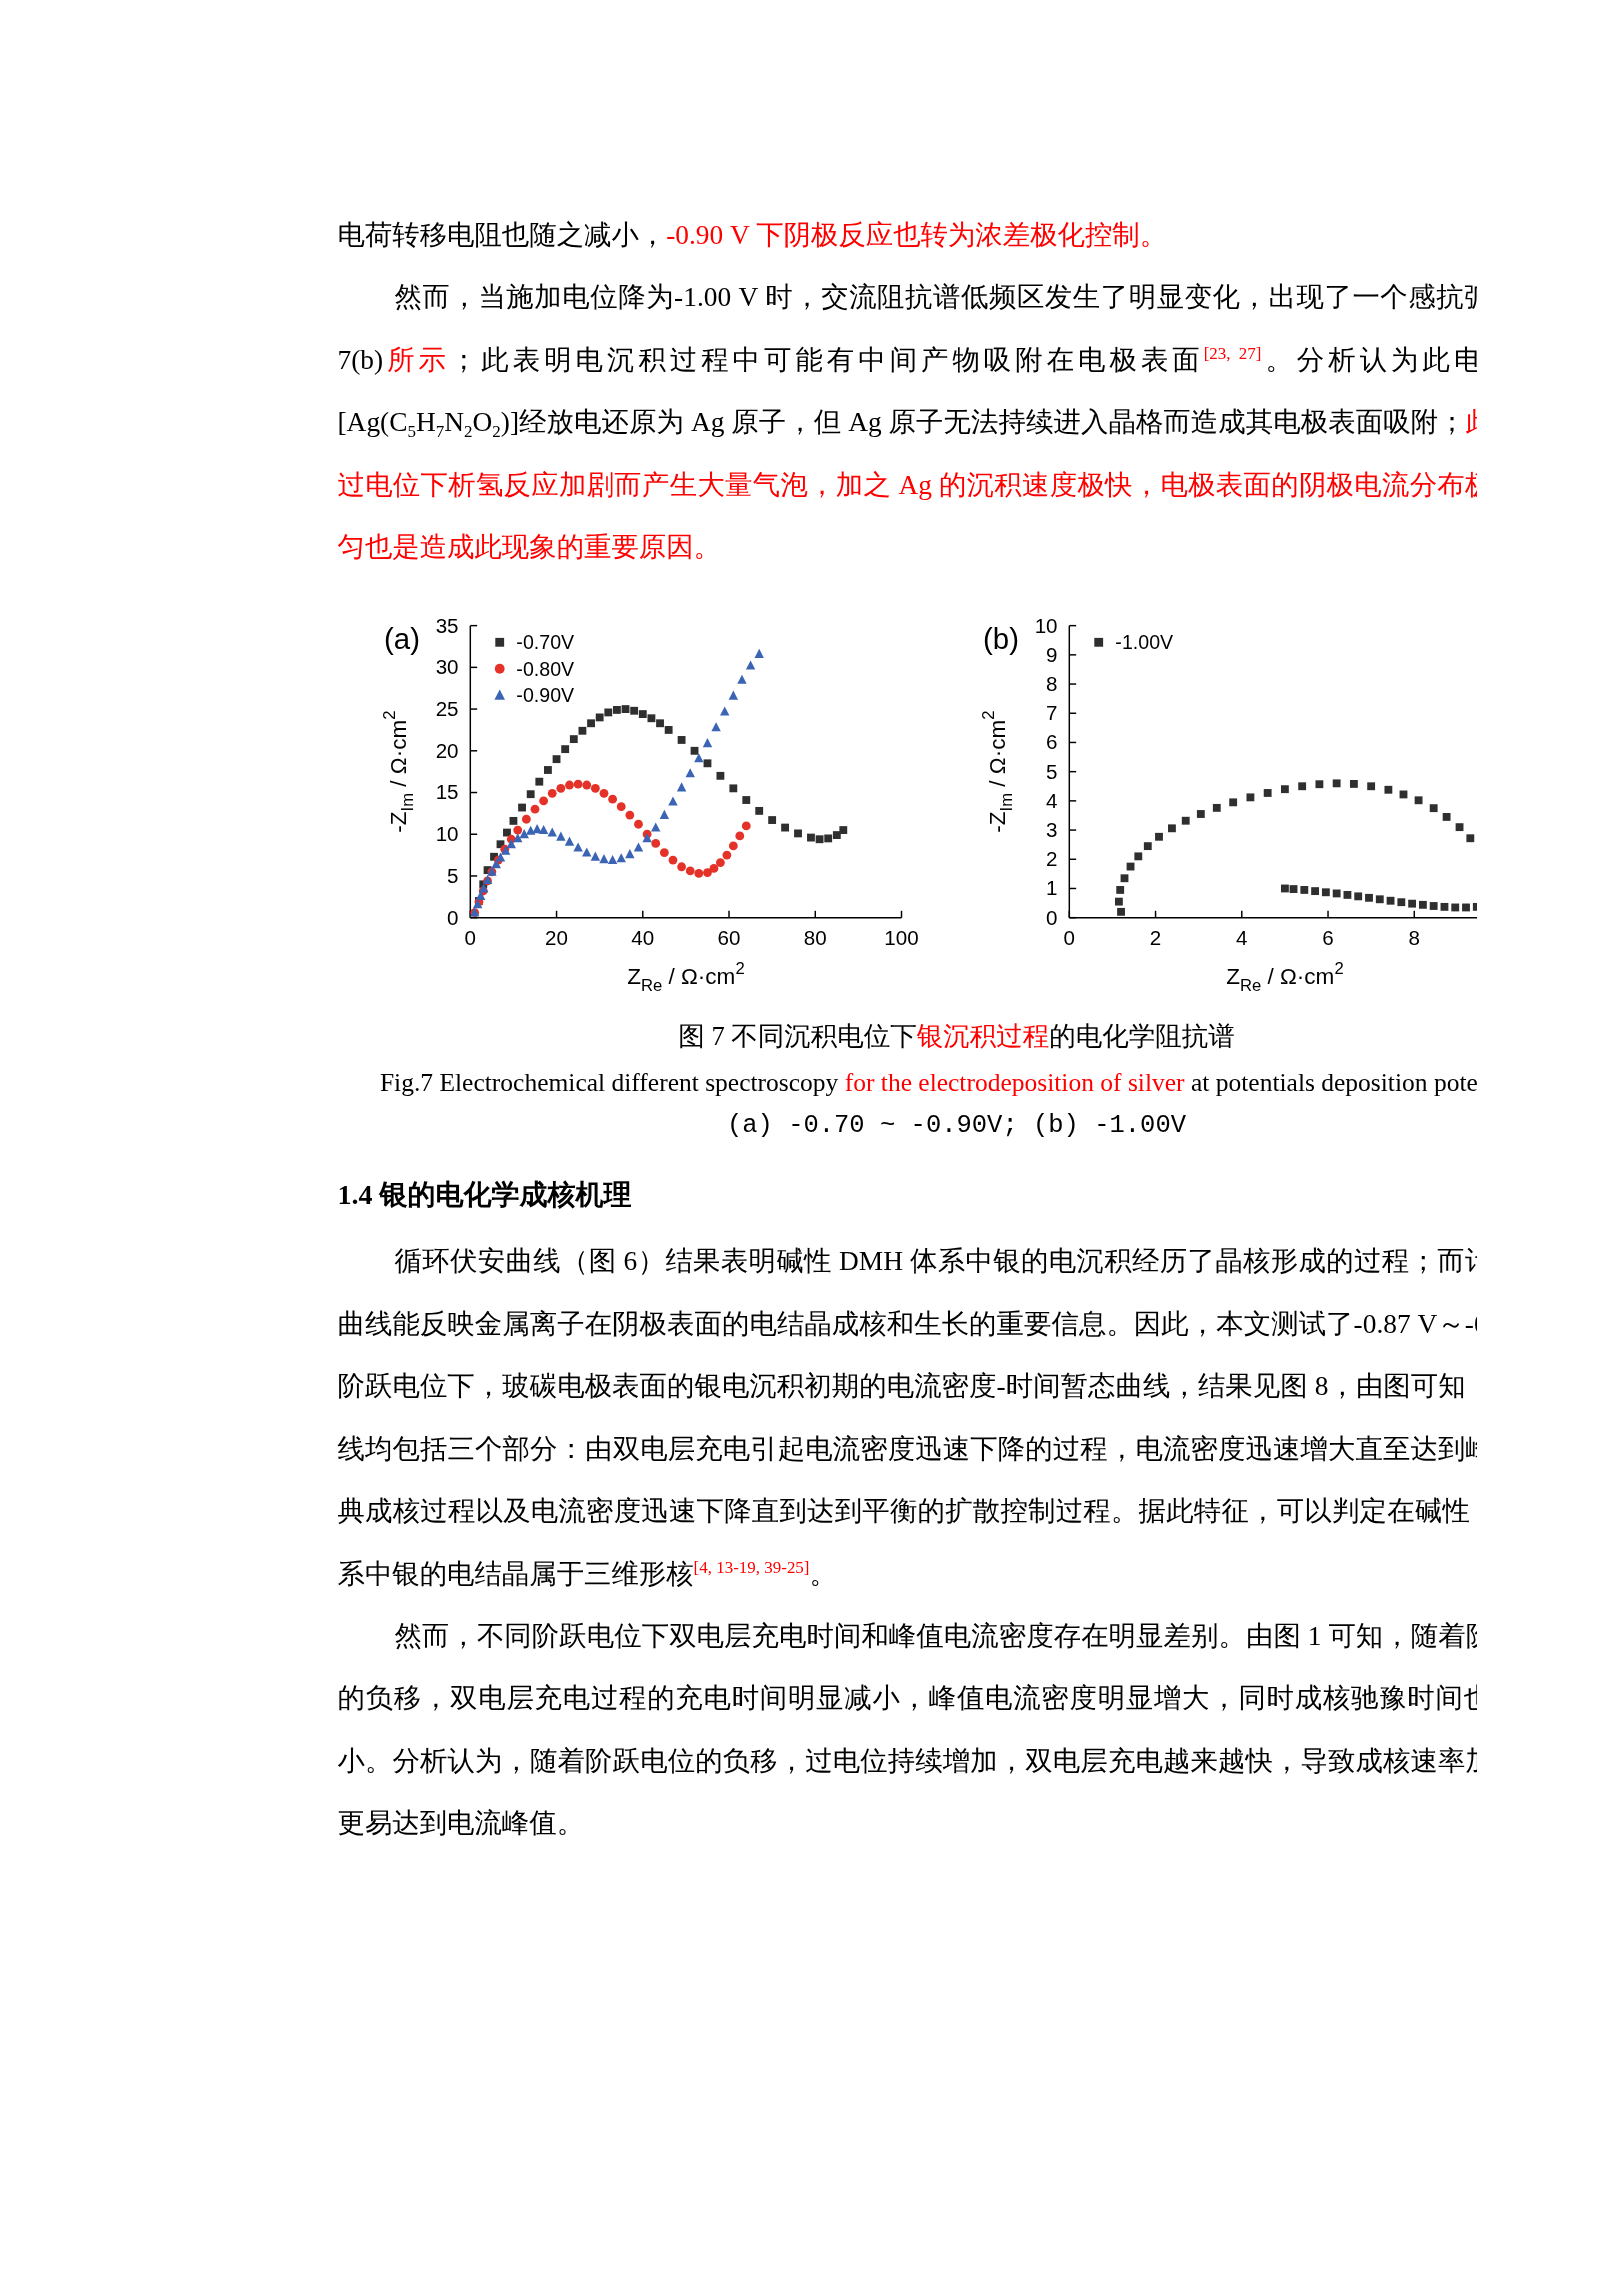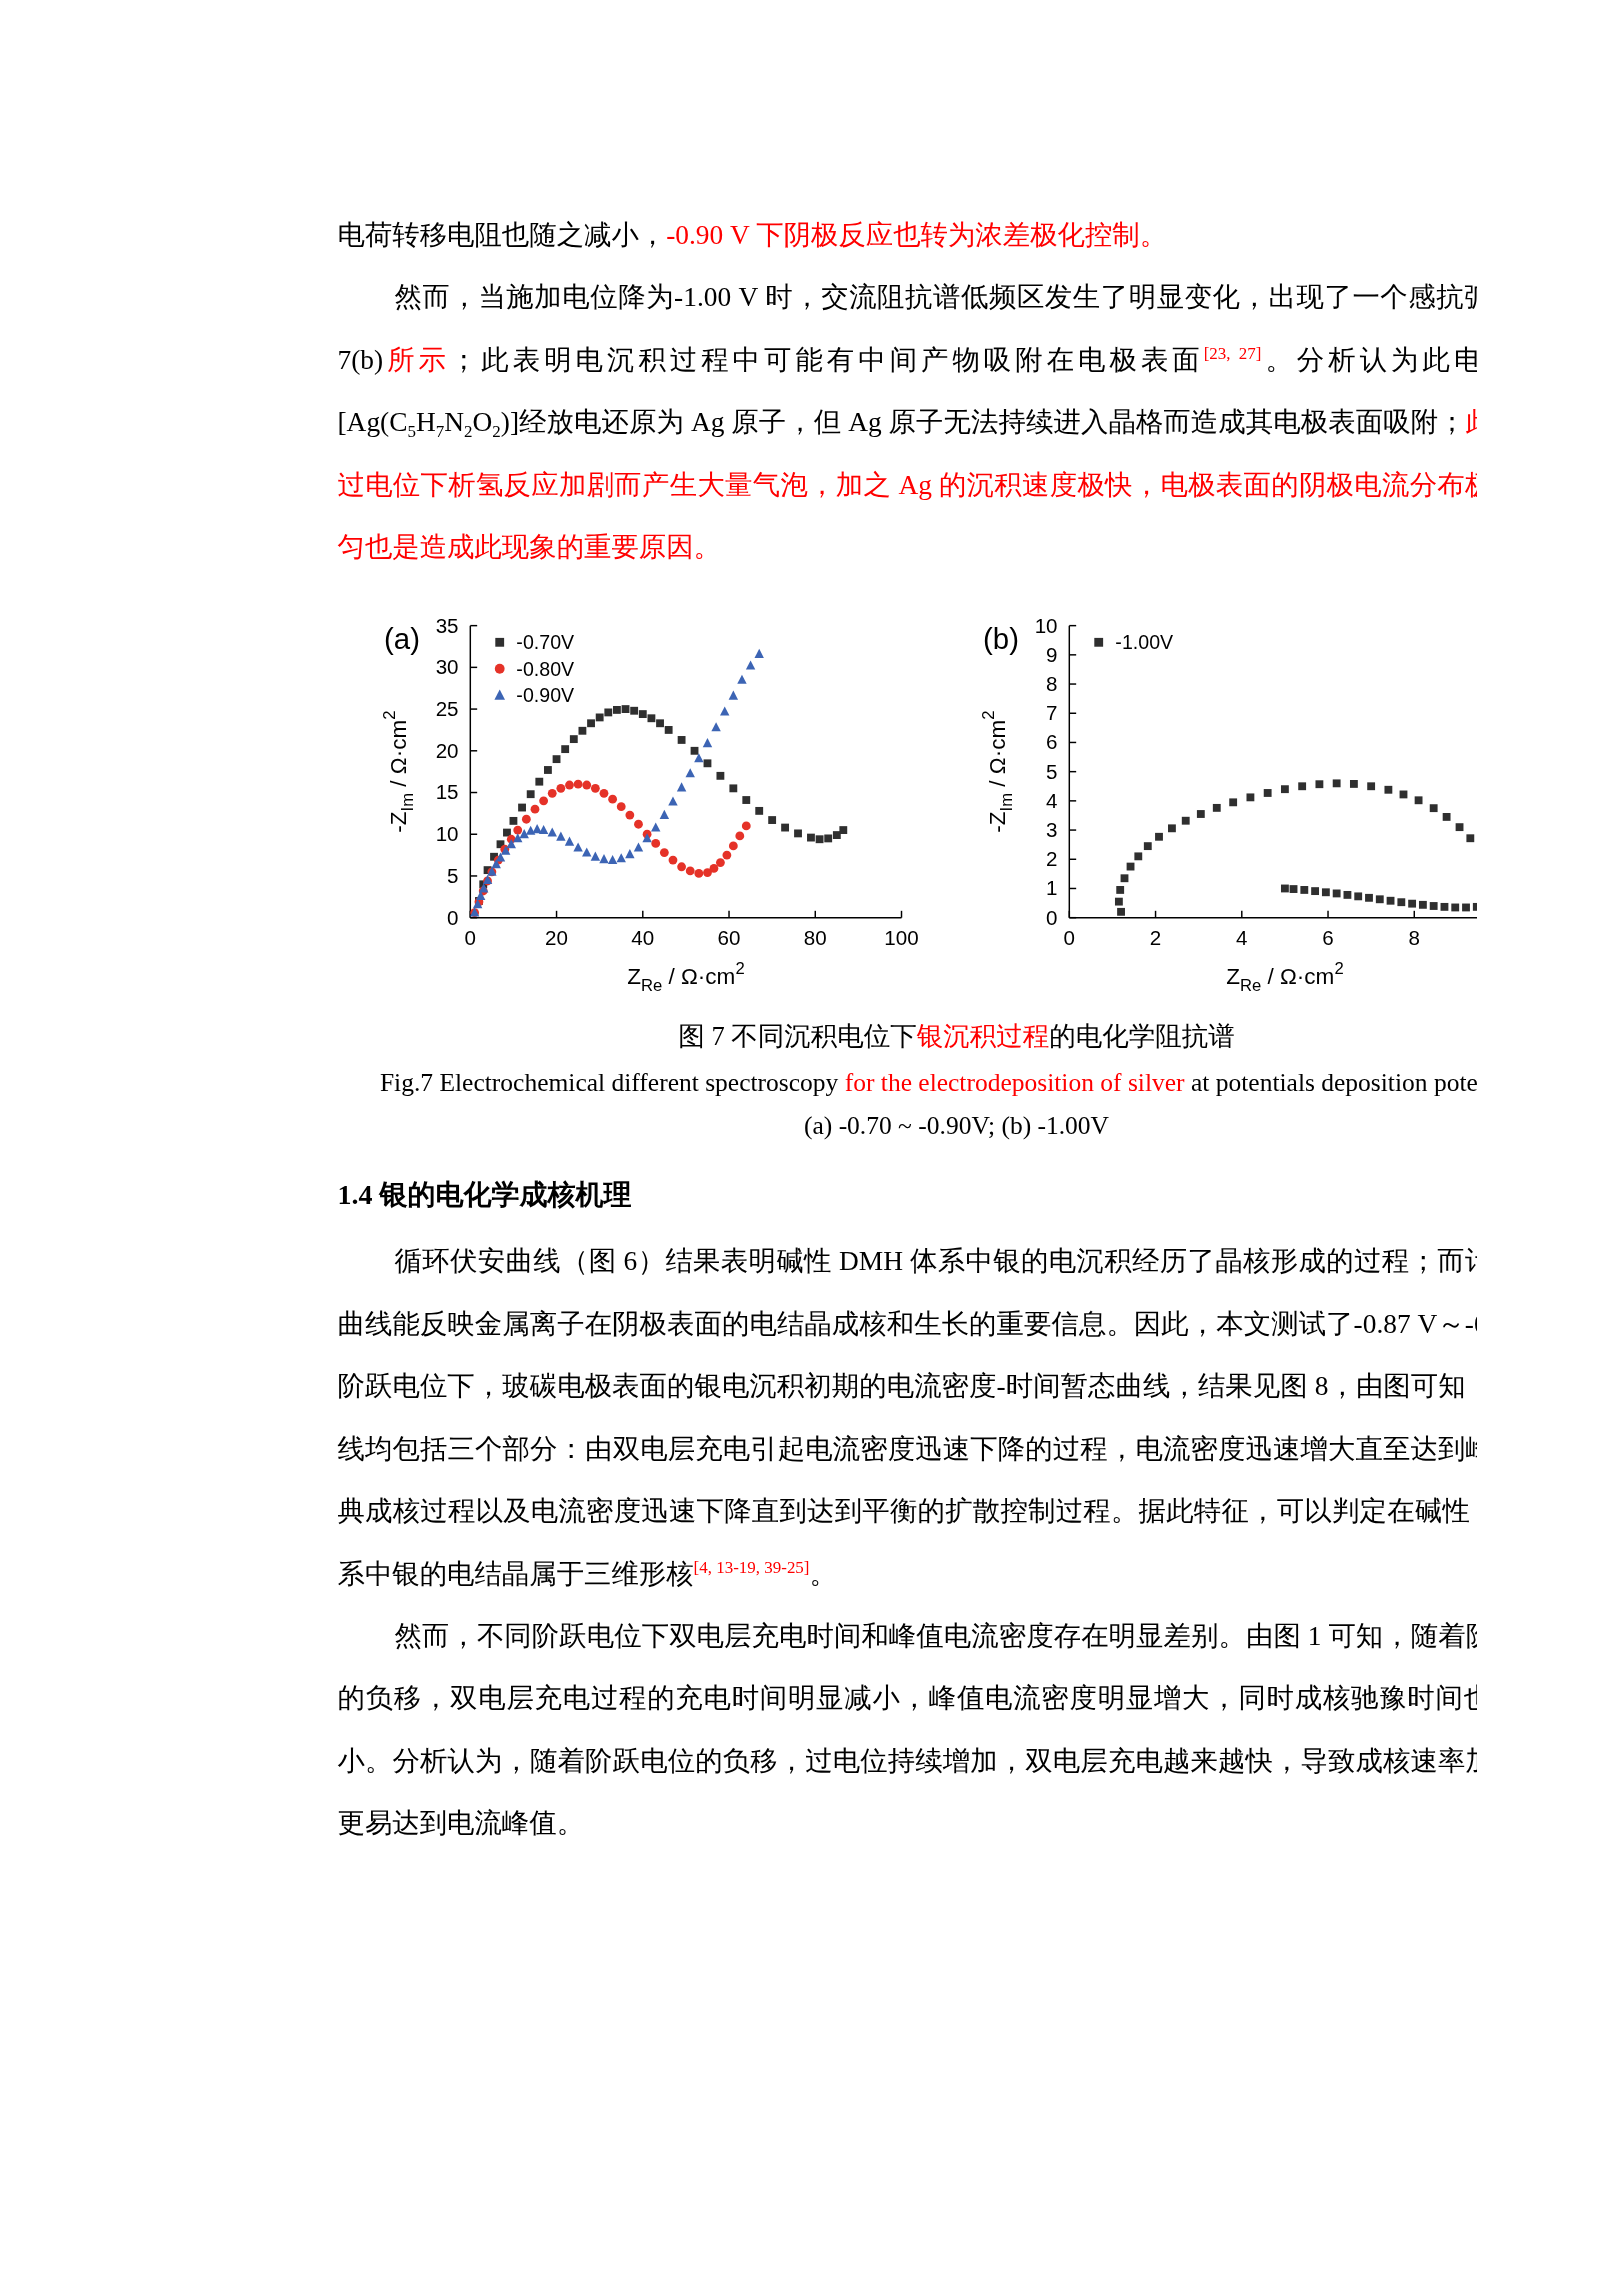--- a/index.html
+++ b/index.html
@@ -15,21 +15,21 @@
   .red { color:#ff0000; }
   sup { font-size:0.62em; vertical-align:super; line-height:0; }
   sub { font-size:0.62em; vertical-align:sub; line-height:0; }
   .figure-row { display:flex; justify-content:center; align-items:flex-start; gap:45px; margin:29px 0 7.8px; }
   .chart-holder { flex:0 0 auto; }
   svg text { font-family:"Liberation Sans","DejaVu Sans",sans-serif; }
   .caption { text-align:center; }
   .cap-line { display:block; }
   .cap-cn  { font-size:26.5px; line-height:1.85; }
   .cap-en  { font-size:25.5px; line-height:1.7; }
-  .cap-sub { font-size:25.5px; line-height:1.7; }
+  .cap-sub { font-size:25.5px; line-height:1.7;font-family:Liberation Mono, monospace; }
   .heading { font-size:28px; font-weight:bold; margin:29px 0 15.7px; }
 </style>
 </head>
 <body>
 
 <div class="page">
   <div class="content">
 
     <p class="para"><span>电荷转移电阻也随之减小，</span><span class="red">-0.90 V 下阴极反应也转为浓差极化控制。</span></p>
 

